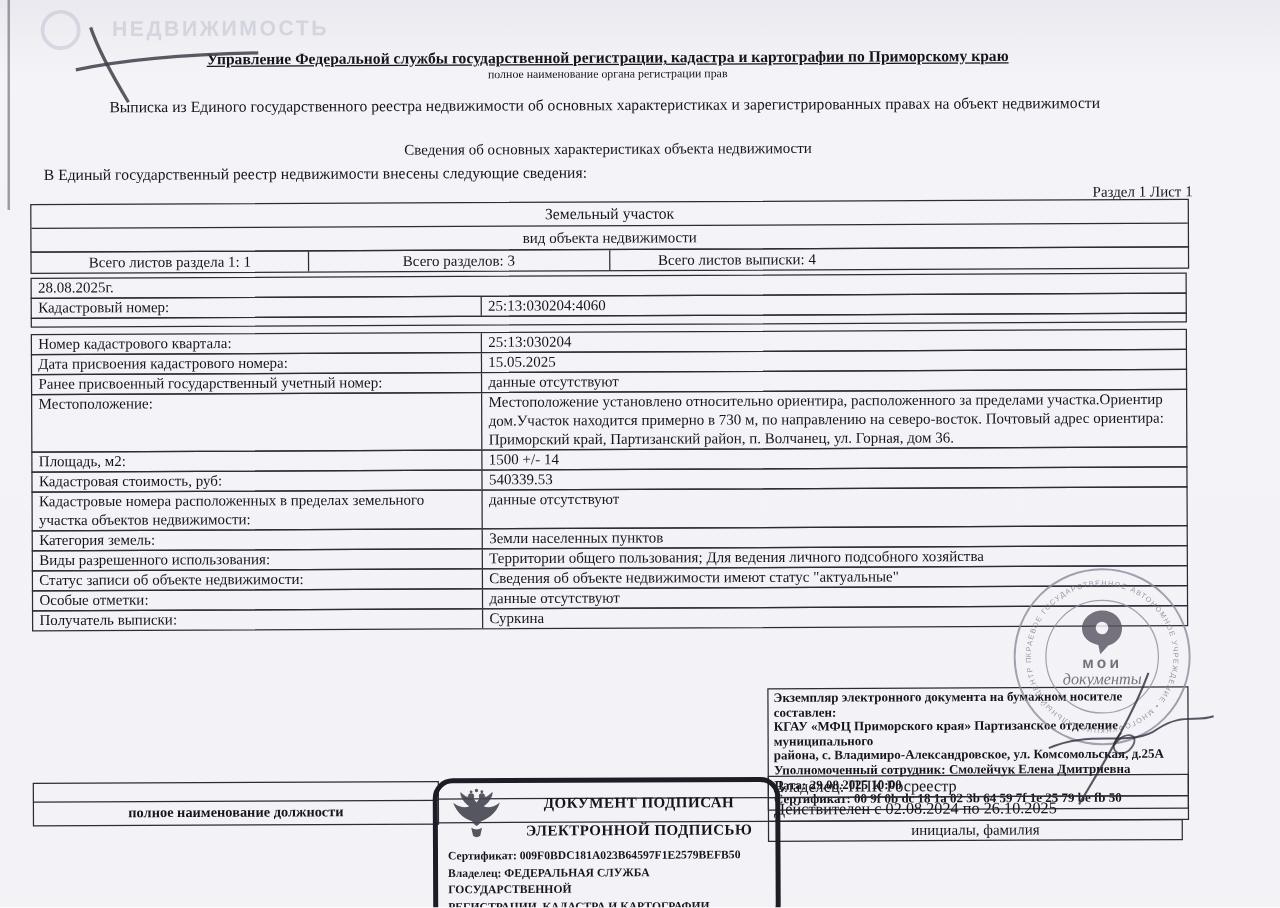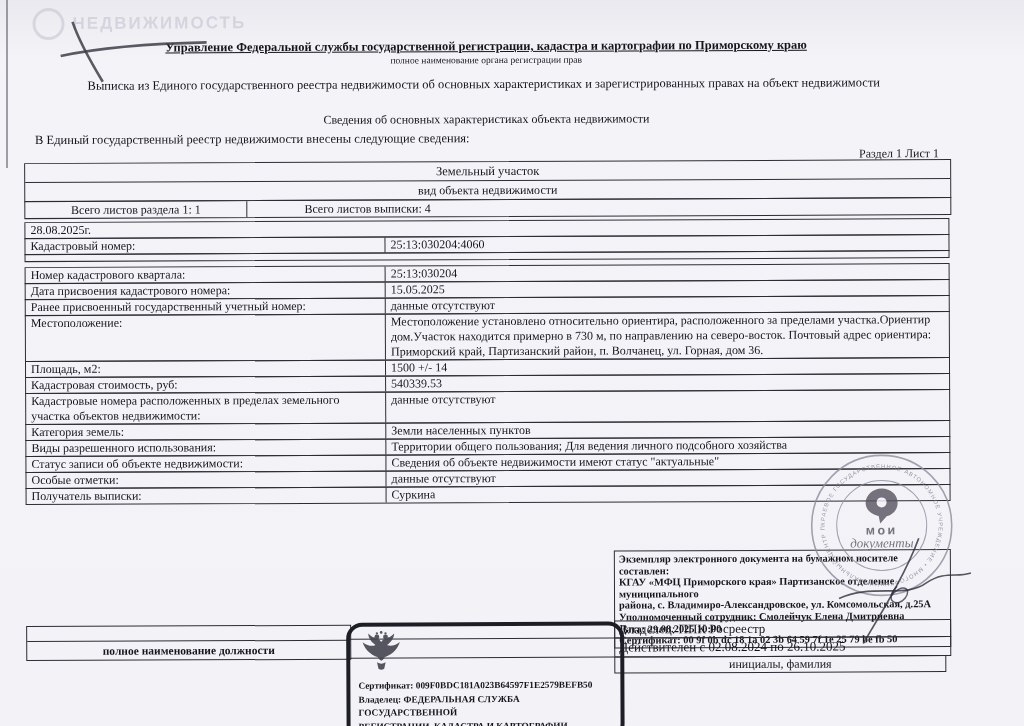--- a/index.html
+++ b/index.html
@@ -3,30 +3,30 @@
 <meta charset="utf-8">
 <style>
   html,body{margin:0;padding:0;}
   .page{position:relative;width:1024px;height:726px;overflow:hidden;
         background:linear-gradient(180deg,#e9e9ef 0,#f4f4f8 60px,#f3f3f7 100%);
         font-family:"Liberation Serif","DejaVu Serif",serif;color:#15151d;}
   .doc{position:absolute;inset:0;transform:rotate(-0.25deg);transform-origin:50% 50%;}
   .abs{position:absolute;}
   .center{text-align:center;}
   
-  .watermark{left:34px;top:6px;display:flex;align-items:center;gap:8px;opacity:.55;}
+  .watermark{left:34px;top:6px;display:flex;align-items:center;gap:25px;opacity:.55;}
   .wm-logo{width:26px;height:26px;border:3px solid #c3c4d2;border-radius:50%;}
   .wm-text{font-family:"Liberation Sans",sans-serif;font-weight:bold;font-size:17px;
            letter-spacing:2px;color:#c0c1cf;}
   .authority{left:25px;top:39px;width:925px;font-weight:bold;font-size:12.5px;text-decoration:underline;}
   .authority-caption{left:25px;top:55px;width:925px;font-size:9.5px;}
   .doc-title{left:20px;top:77px;width:930px;font-size:12.5px;}
   .section-title{left:25px;top:112px;width:925px;font-size:12px;}
   .intro{left:36px;top:131px;font-size:12.5px;}
-  .razdel{top:148px;right:84px;font-size:12px;}
+  .razdel{top:148px;right:69px;font-size:12px;}
   
   .tbox{left:25px;width:925px;}
   .trow{display:grid;grid-template-columns:360px 1fr;border:1px solid #2c2c35;margin-top:-1px;
         font-size:12px;line-height:15px;}
   .trow.full{grid-template-columns:1fr;}
   .trow>div{padding:0 5px;}
   .trow .lbl{border-right:1px solid #2c2c35;}
   .sheetrow{display:grid;grid-template-columns:24% 26% 22% 28%;border:1.5px solid #2c2c35;
             font-size:12px;line-height:16px;text-align:center;}
   .sheetrow>div{border-right:1.5px solid #2c2c35;}
@@ -83,20 +83,21 @@
     <div class="abs intro">В Единый государственный реестр недвижимости внесены следующие сведения:</div>
     <div class="abs razdel">Раздел 1 Лист 1</div>
 
     <div class="abs tbox kindbox" style="top:161px">
       <div class="k1">Земельный участок</div>
       <div class="k2">вид объекта недвижимости</div>
     </div>
 
     <div class="abs tbox sheetrow" style="top:199px">
       <div>Всего листов раздела 1: 1</div>
+      <div>Всего разделов: 3</div>
       <div>Всего листов выписки: 4</div>
     </div>
 
     <div class="abs tbox" style="top:221px">
       <div class="trow full">
         <div>28.08.2025г.</div>
       </div>
       <div class="trow">
         <div class="lbl">Кадастровый номер:</div>
         <div>25:13:030204:4060</div>
@@ -205,20 +206,24 @@
               <circle cx="38" cy="9" r="3.4"></circle>
             <path d="M23 9 l-5 2.2 l5 1.2 z"></path>
               <path d="M41 9 l5 2.2 l-5 1.2 z"></path>
             <circle cx="26" cy="4" r="1.6"></circle>
               <circle cx="38" cy="4" r="1.6"></circle>
               <circle cx="32" cy="2.6" r="1.9"></circle>
             <path d="M27 24 h10 v10 q0 6 -5 8 q-5 -2 -5 -8 z"></path>
             <path d="M26 44 q6 4 12 0 l-2 9 q-4 3 -8 0 z"></path>
           </g>
         </svg>
+        <div class="titles">
+          <div class="t1">ДОКУМЕНТ ПОДПИСАН</div>
+          <div>ЭЛЕКТРОННОЙ ПОДПИСЬЮ</div>
+        </div>
       </div>
       <div class="meta">Сертификат: 009F0BDC181A023B64597F1E2579BEFB50</div>
       <div class="meta" style="margin-top:1px">Владелец: ФЕДЕРАЛЬНАЯ СЛУЖБА ГОСУДАРСТВЕННОЙ</div>
       <div class="meta" style="margin-top:1px">РЕГИСТРАЦИИ, КАДАСТРА И КАРТОГРАФИИ</div>
     </div>
 
   </div>
 </div>
 
 </body></html>

